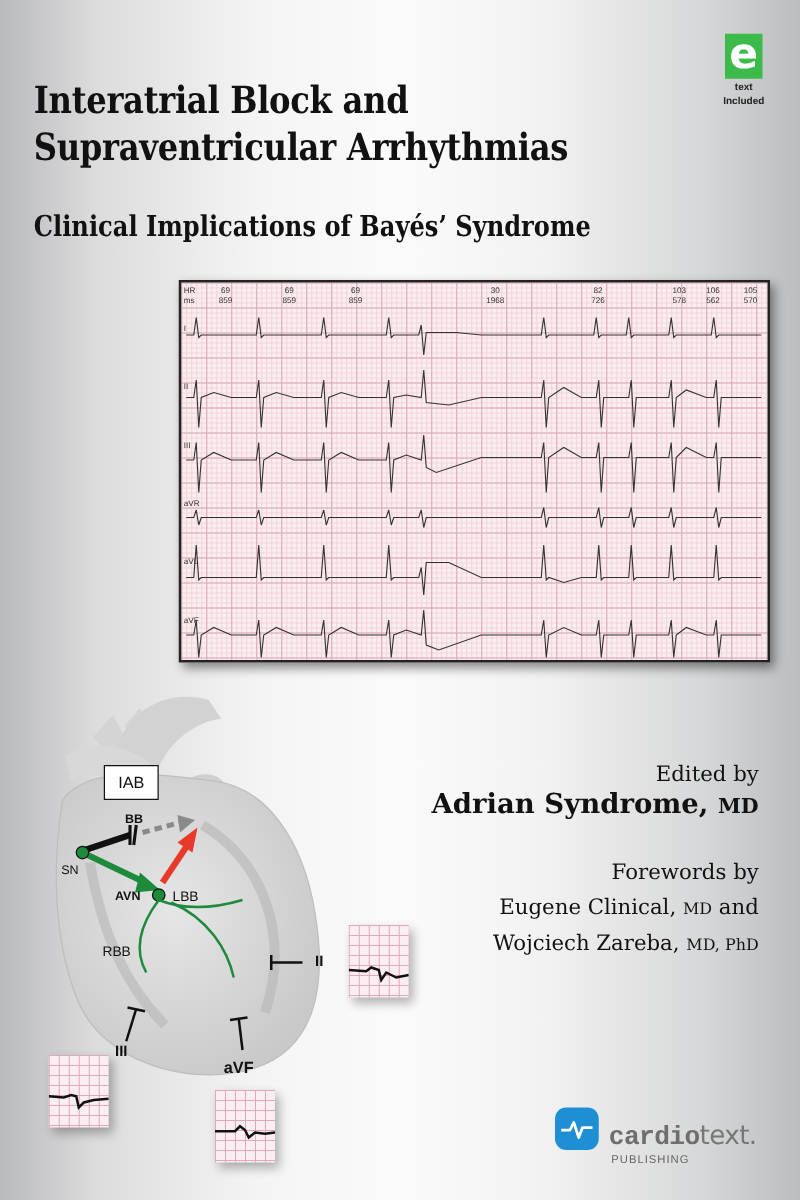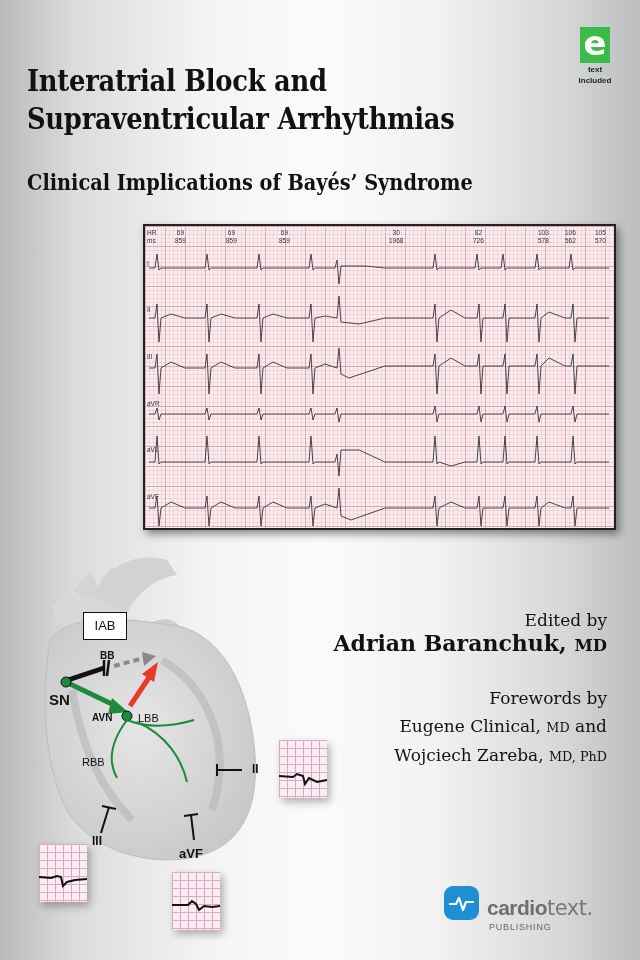--- a/index.html
+++ b/index.html
@@ -29,21 +29,21 @@
   .credits{right:33px;text-align:right;font-family:"DejaVu Serif",serif;}
   .edited{top:610px;font-size:17px;}
   .editor{top:630px;font-size:22px;font-weight:bold;}
   .editor small,.fw small{font-size:0.75em;text-align:center;}
   .fwlabel{top:688px;font-size:17px;}
   .fw1{top:716px;font-size:17px;}
   .fw2{top:745px;font-size:17px;}
   .publisher{left:444px;top:886px;}
   .logo-icon{position:absolute;left:0;top:0;width:35px;height:34px;background:#1f8fd4;border-radius:9px;}
   .logo-text{position:absolute;left:43px;top:10px;font-family:"DejaVu Sans",sans-serif;font-size:21px;color:#777;white-space:nowrap;letter-spacing:-0.5px;}
-  .logo-text b{font-family:Liberation Sans, sans-serif;font-weight:bold;color:#6e6e6e;}
+  .logo-text b{font-family:Liberation Mono, monospace;font-weight:bold;color:#6e6e6e;}
   .logo-sub{position:absolute;left:45px;top:36px;font-family:"Liberation Sans",sans-serif;font-size:9px;color:#666;letter-spacing:0.8px;}
   .mini{position:absolute;width:48px;height:58px;box-shadow:3px 4px 8px rgba(0,0,0,.3);background-color:#fbeef3;
     background-image:linear-gradient(#e0a7bf 1px,transparent 1px),linear-gradient(90deg,#e0a7bf 1px,transparent 1px);
     background-size:8px 8px;}
   .diag{font-family:"Liberation Sans",sans-serif;}
 </style>
 </head>
 <body>
 
 <div class="abs title">
@@ -164,21 +164,21 @@
       <line x1="205" y1="214" x2="205" y2="226"></line>
         <line x1="205" y1="220" x2="230" y2="220"></line>
       <line x1="90" y1="256" x2="104" y2="259"></line>
         <line x1="97" y1="257" x2="89" y2="283"></line>
       <line x1="172" y1="266" x2="186" y2="264"></line>
         <line x1="179" y1="265" x2="182" y2="290"></line>
     </g>
   </svg>
   <div class="abs" style="left:71px;top:62px;width:42px;height:26px;border:1px solid #111;background:#fff;font-size:13px;text-align:center;line-height:26px;">IAB</div>
   <div class="abs" style="left:88px;top:100px;font-size:10px;font-weight:bold;">BB</div>
-  <div class="abs" style="left:37px;top:141px;font-size:15px;font-weight:bold;">SN</div>
+  <div class="abs" style="left:37px;top:141px;font-size:10px;font-weight:normal;">SN</div>
   <div class="abs" style="left:80px;top:162px;font-size:10px;font-weight:bold;">AVN</div>
   <div class="abs" style="left:126px;top:162px;font-size:11px;">LBB</div>
   <div class="abs" style="left:70px;top:206px;font-size:11px;">RBB</div>
   <div class="abs" style="left:240px;top:212px;font-size:12px;font-weight:bold;">II</div>
   <div class="abs" style="left:80px;top:284px;font-size:12px;font-weight:bold;">III</div>
   <div class="abs" style="left:167px;top:296px;font-size:13px;font-weight:bold;">aVF</div>
 
   <div class="mini" style="left:267px;top:190px;">
     <svg width="48" height="58">
         <path d="M0 36 L14 37 L18 34 L24 36 L26 44 L30 38 L38 42 L48 40" fill="none" stroke="#111" stroke-width="2"></path>
@@ -191,21 +191,21 @@
   </div>
   <div class="mini" style="left:160px;top:322px;">
     <svg width="48" height="58">
         <path d="M0 33 L16 33 L20 29 L24 32 L27 38 L32 34 L40 35 L48 34" fill="none" stroke="#111" stroke-width="2"></path>
       </svg>
   </div>
 </div>
 
 <div class="abs credits edited">Edited by</div>
 <div class="abs credits editor">
-  <span>Adrian Baranchuk,</span>
+  <span>Adrian Syndrome,</span>
   <small>MD</small>
 </div>
 <div class="abs credits fwlabel">Forewords by</div>
 <div class="abs credits fw fw1">
   <span>Eugene Clinical,</span>
   <small>MD</small>
   <span>and</span>
 </div>
 <div class="abs credits fw fw2">
   <span>Wojciech Zareba,</span>

